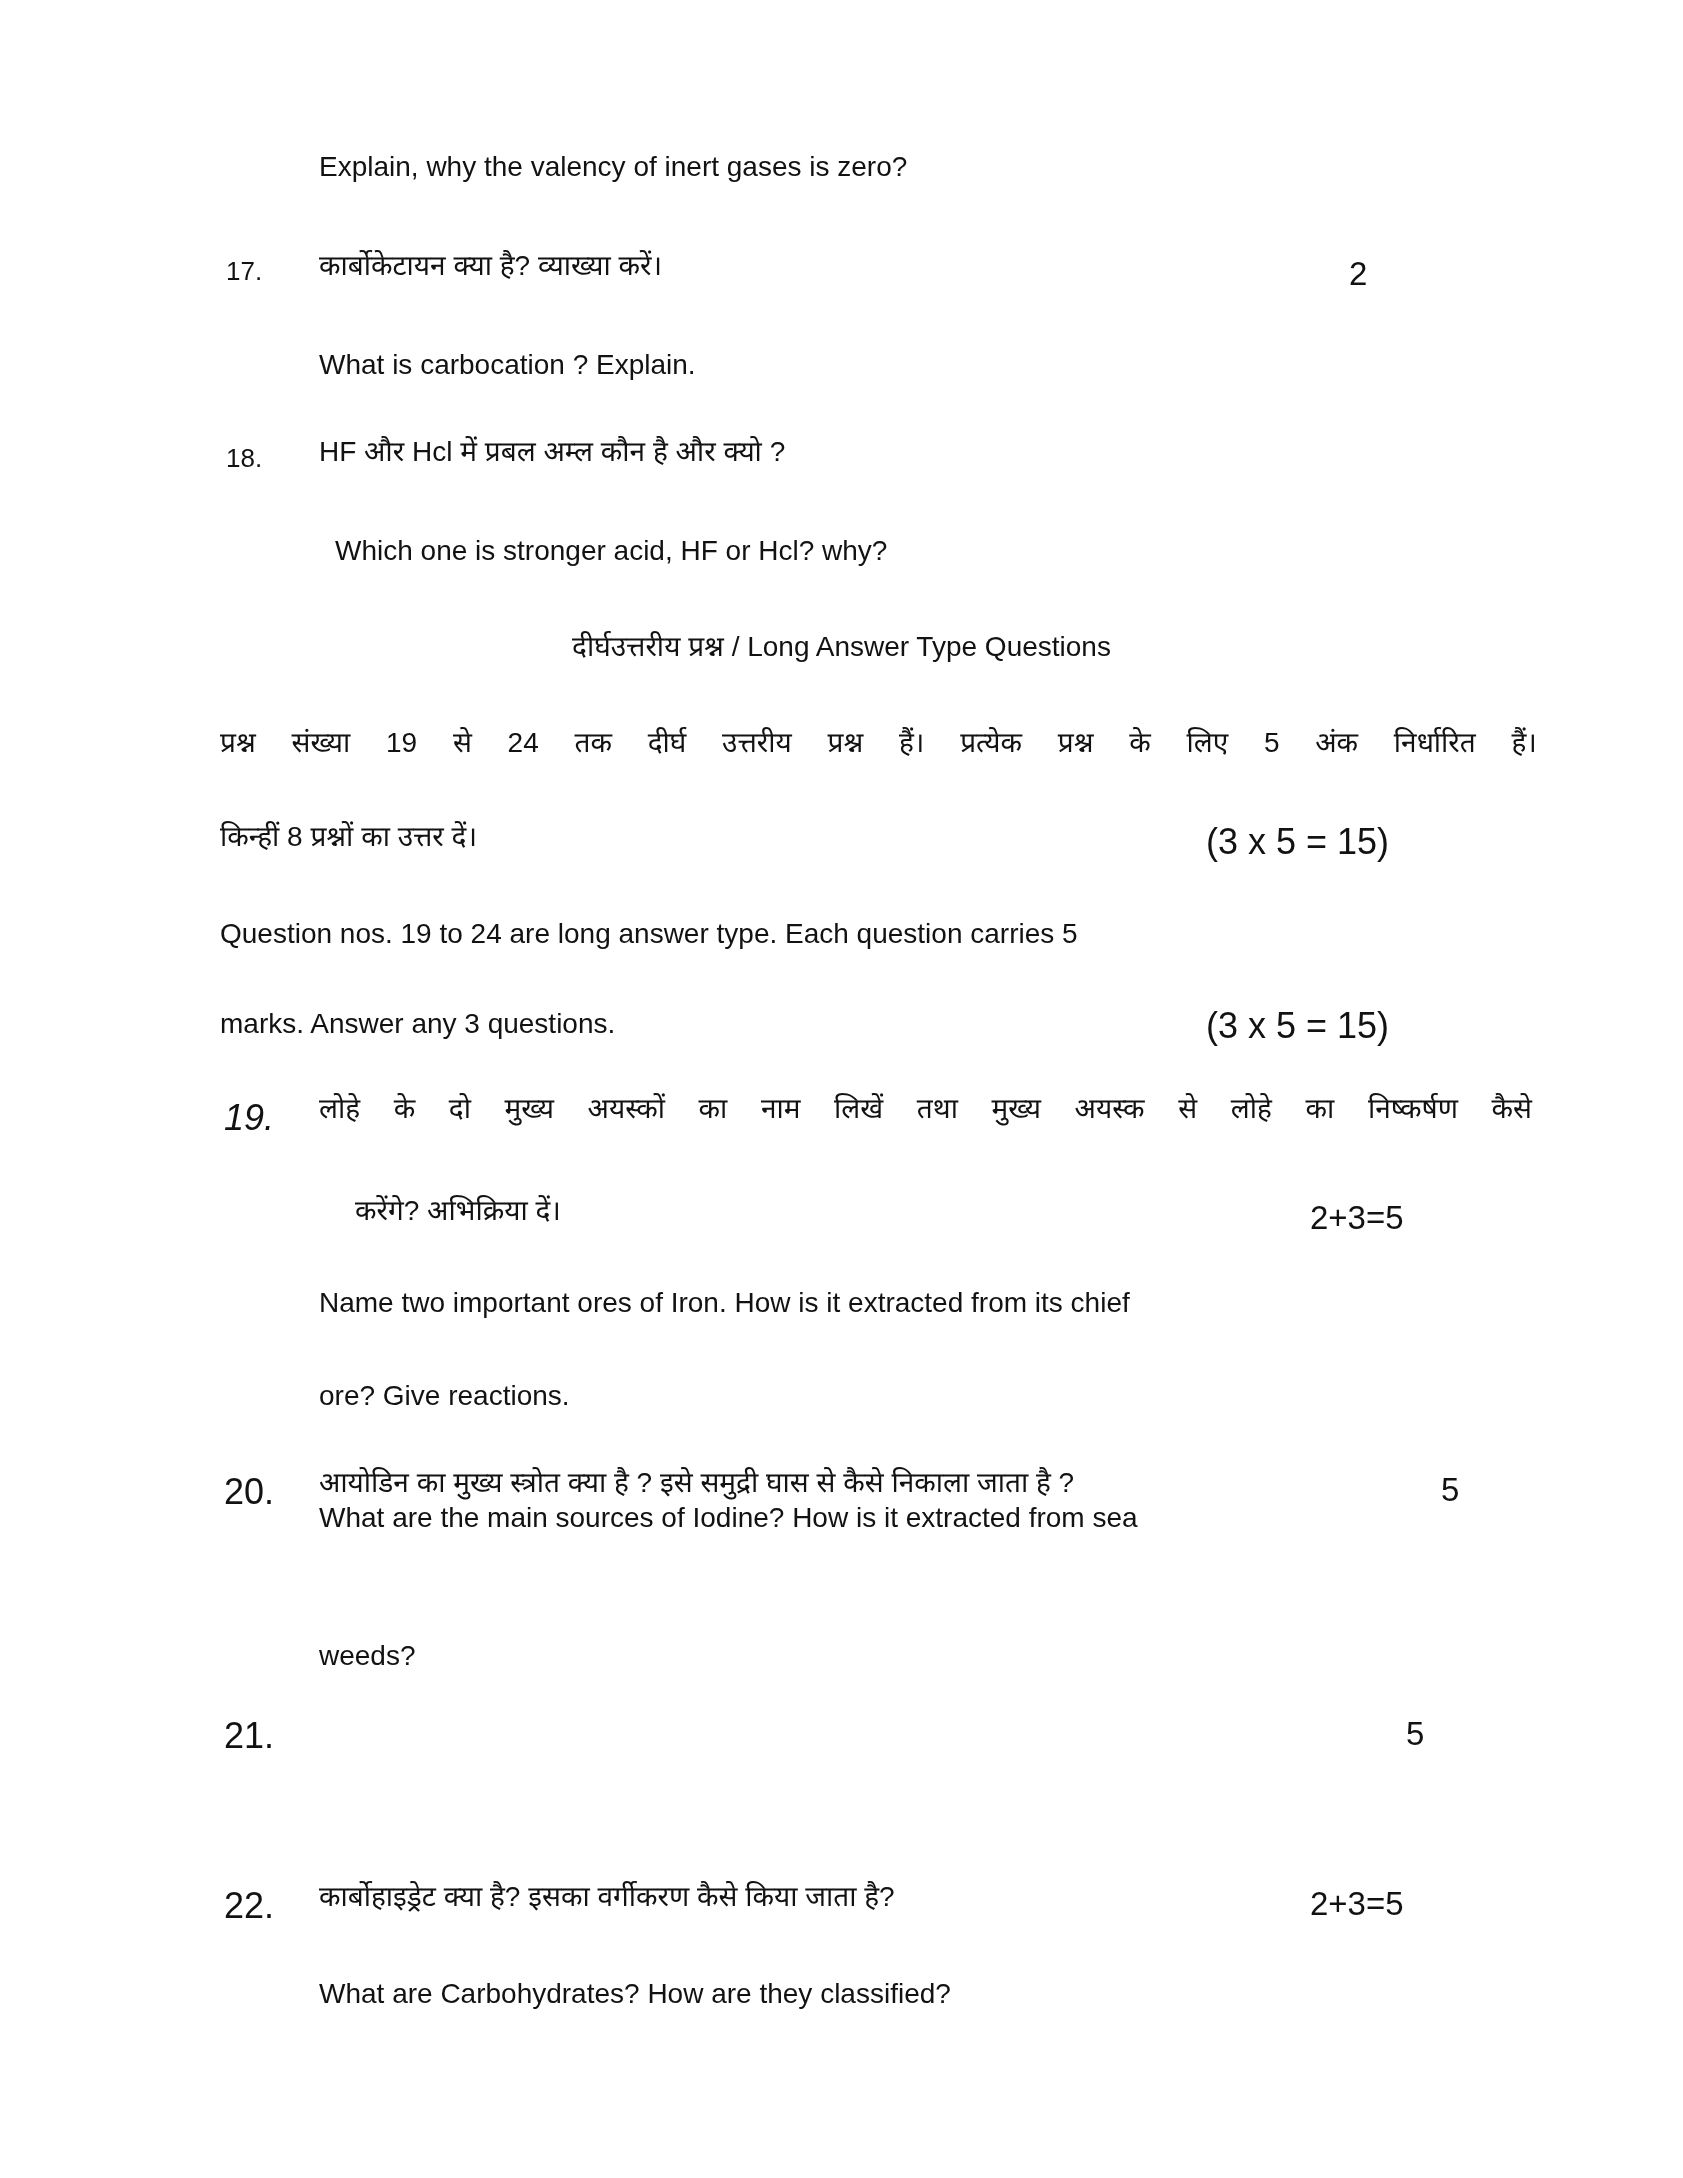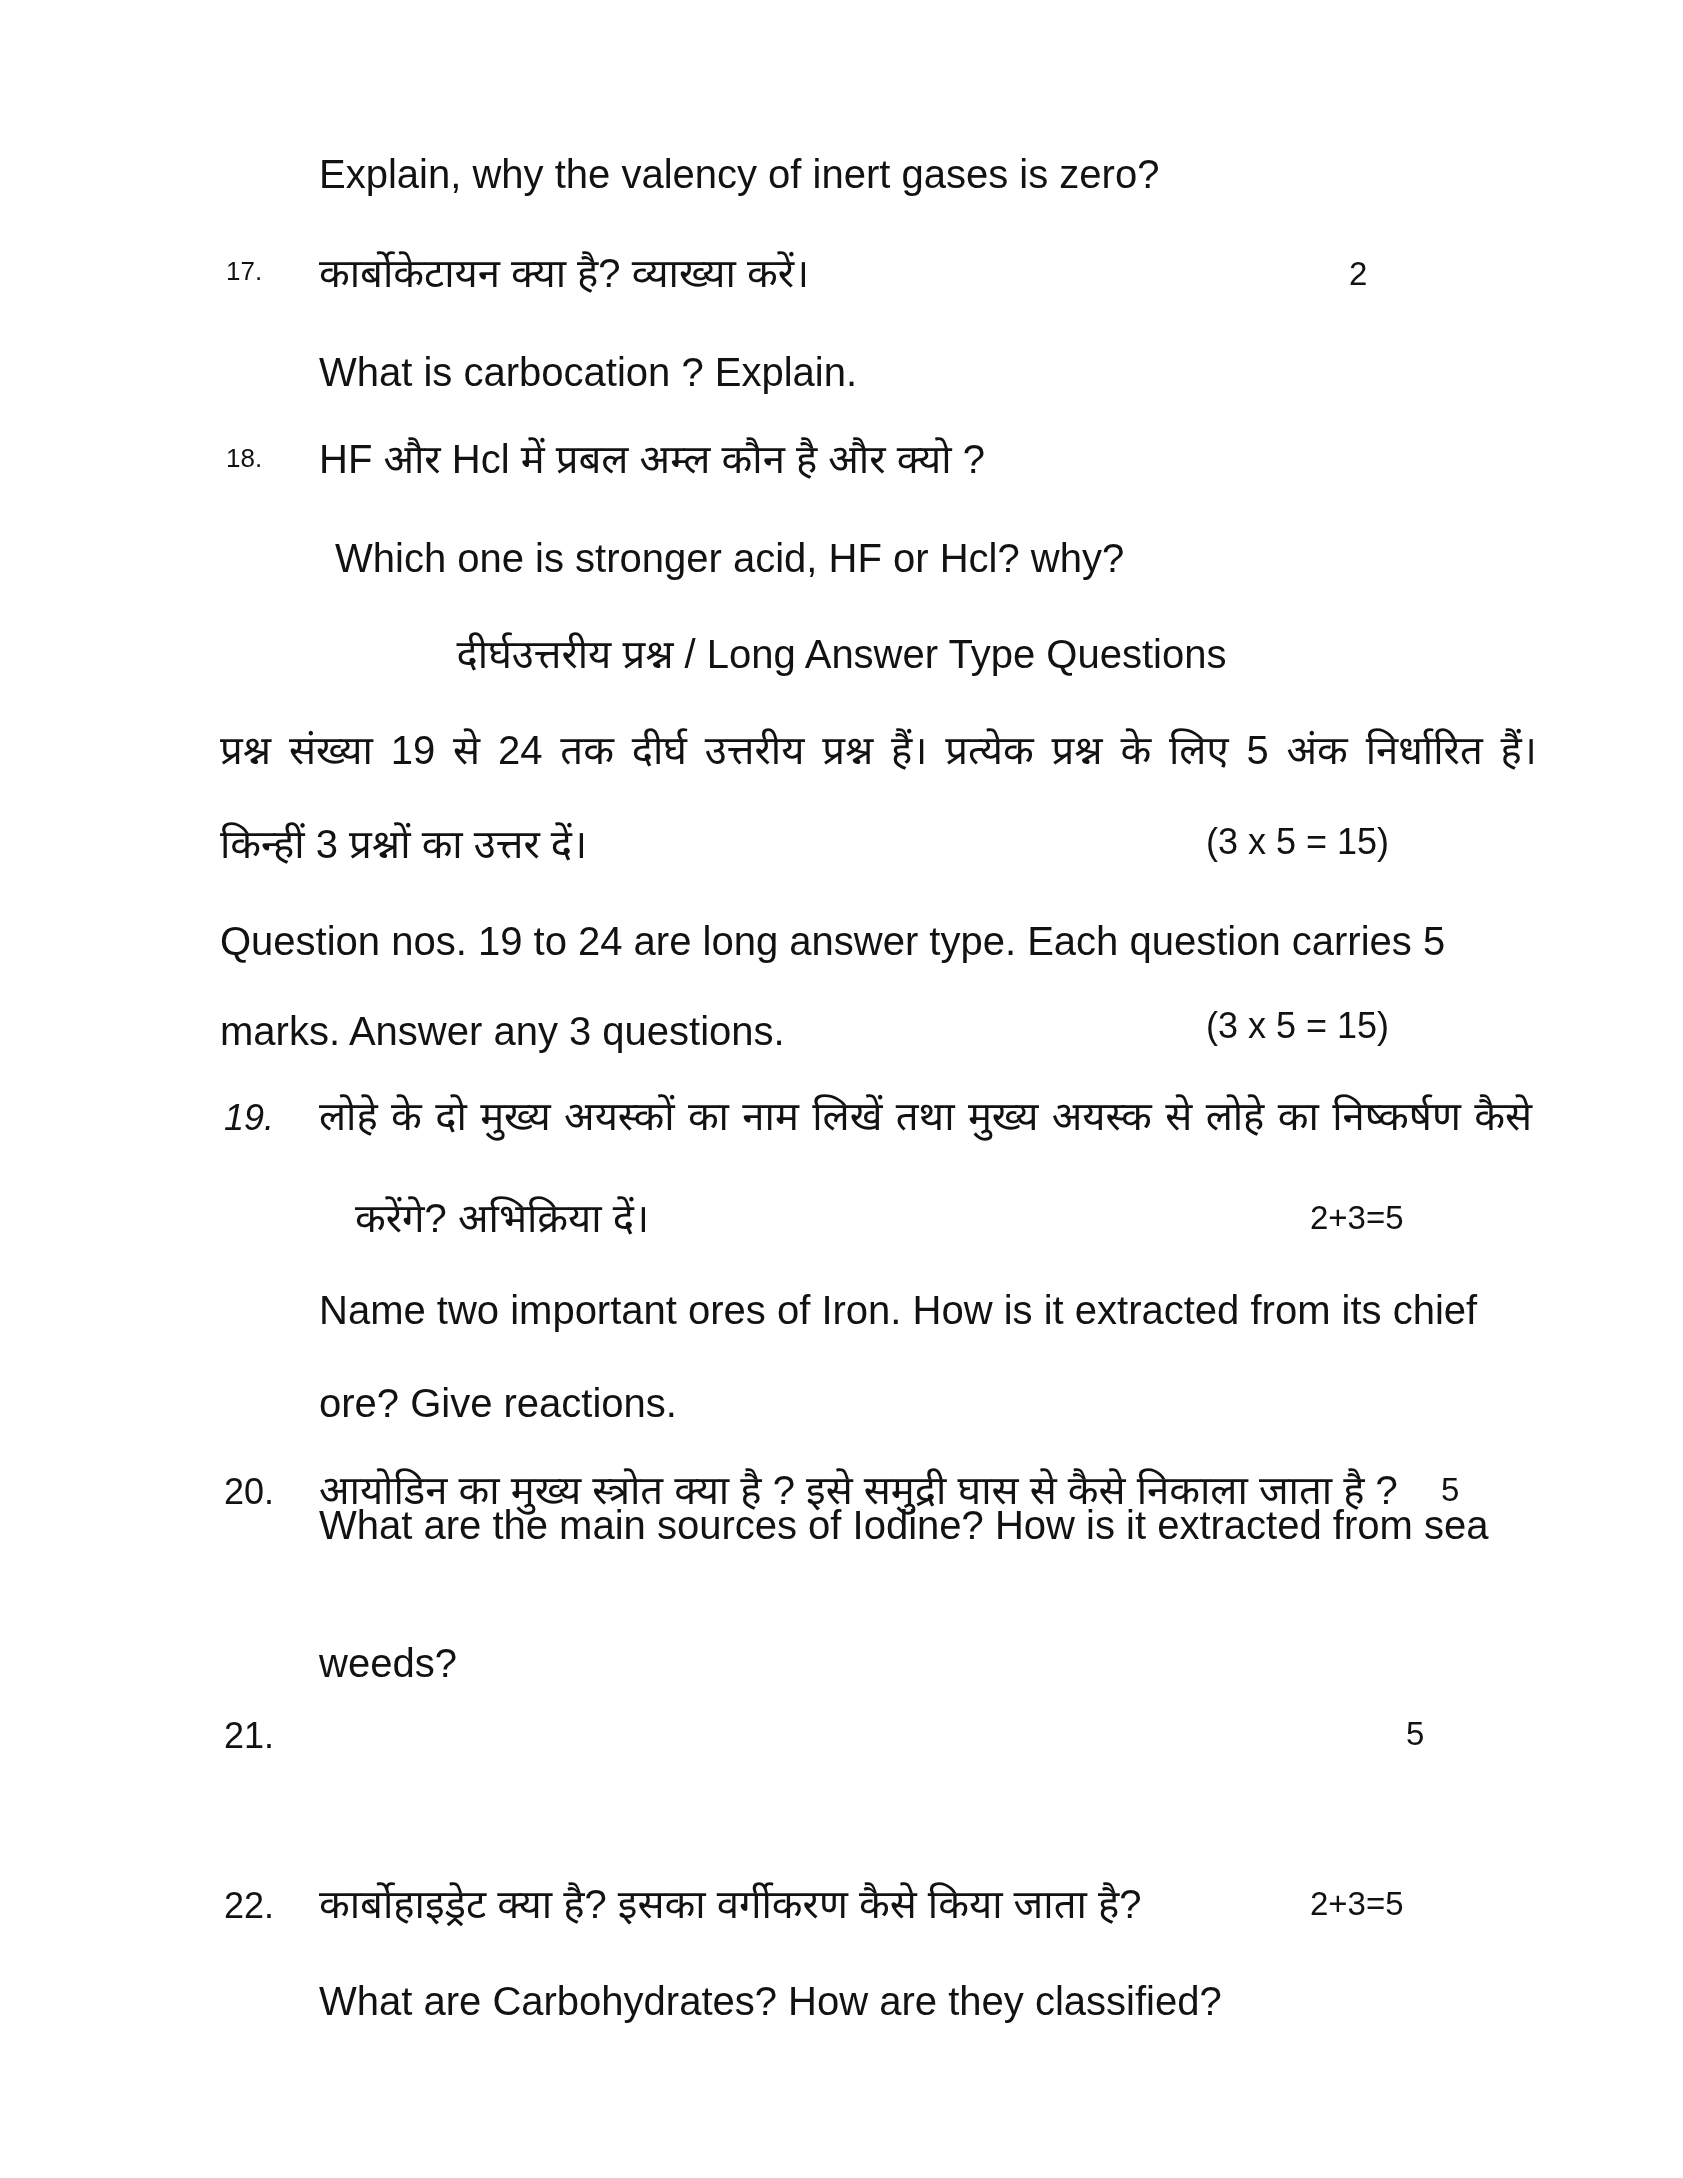--- a/index.html
+++ b/index.html
@@ -12,21 +12,21 @@
     width: 1683px;
     height: 2178px;
     background: #ffffff;
     font-family: "Liberation Sans", "DejaVu Sans", sans-serif;
     color: #121212;
     overflow: hidden;
   }
   .line {
     position: absolute;
     white-space: nowrap;
-    font-size: 40px;
+    font-size: 28px;
     line-height: 1.25;
   }
   .hindi {
     font-family: "Liberation Sans", "DejaVu Sans", sans-serif;
   }
   .qnum-sm { font-size: 26px; }
   .qnum { font-size: 36px; }
   .marks { font-size: 33px; }
   .justify {
     white-space: normal;
@@ -51,21 +51,21 @@
   <div class="line marks" style="left:1349px; top:253px;">2</div>
   <div class="line" style="left:319px; top:347px;">What is carbocation ? Explain.</div>
 
   <div class="line qnum-sm" style="left:226px; top:442px;">18.</div>
   <div class="line hindi" style="left:319px; top:434px;">HF और Hcl में प्रबल अम्ल कौन है और क्यो ?</div>
   <div class="line" style="left:319px; top:533px;margin-left:16px;">Which one is stronger acid, HF or Hcl? why?</div>
 
   <div class="line hindi center" style="top:629px;">दीर्घउत्तरीय प्रश्न / Long Answer Type Questions</div>
 
   <div class="line hindi justify" style="left:220px; top:725px; width:1317px;">प्रश्न संख्या 19 से 24 तक दीर्घ उत्तरीय प्रश्न हैं। प्रत्येक प्रश्न के लिए 5 अंक निर्धारित हैं।</div>
-  <div class="line hindi" style="left:220px; top:819px;">किन्हीं 3 प्रश्नों का उत्तर दें।</div>
+  <div class="line hindi" style="left:220px; top:819px;">किन्हीं 8 प्रश्नों का उत्तर दें।</div>
   <div class="line marks" style="left:1206px; top:819px; font-size:36px;">(3 x 5 = 15)</div>
   <div class="line" style="left:220px; top:916px;">Question nos. 19 to 24 are long answer type. Each question carries 5</div>
   <div class="line" style="left:220px; top:1006px;">marks. Answer any 3 questions.</div>
   <div class="line marks" style="left:1206px; top:1003px; font-size:36px;">(3 x 5 = 15)</div>
 
   <div class="line qnum" style="left:224px; top:1095px;font-style:italic;">19.</div>
   <div class="line hindi justify" style="left:319px; top:1091px; width:1213px;">लोहे के दो मुख्य अयस्कों का नाम लिखें तथा मुख्य अयस्क से लोहे का निष्कर्षण कैसे</div>
   <div class="line hindi" style="left:319px; top:1193px;margin-left:36px;">करेंगे? अभिक्रिया दें।</div>
   <div class="line marks" style="left:1310px; top:1197px;">2+3=5</div>
   <div class="line" style="left:319px; top:1285px;">Name two important ores of Iron. How is it extracted from its chief</div>

